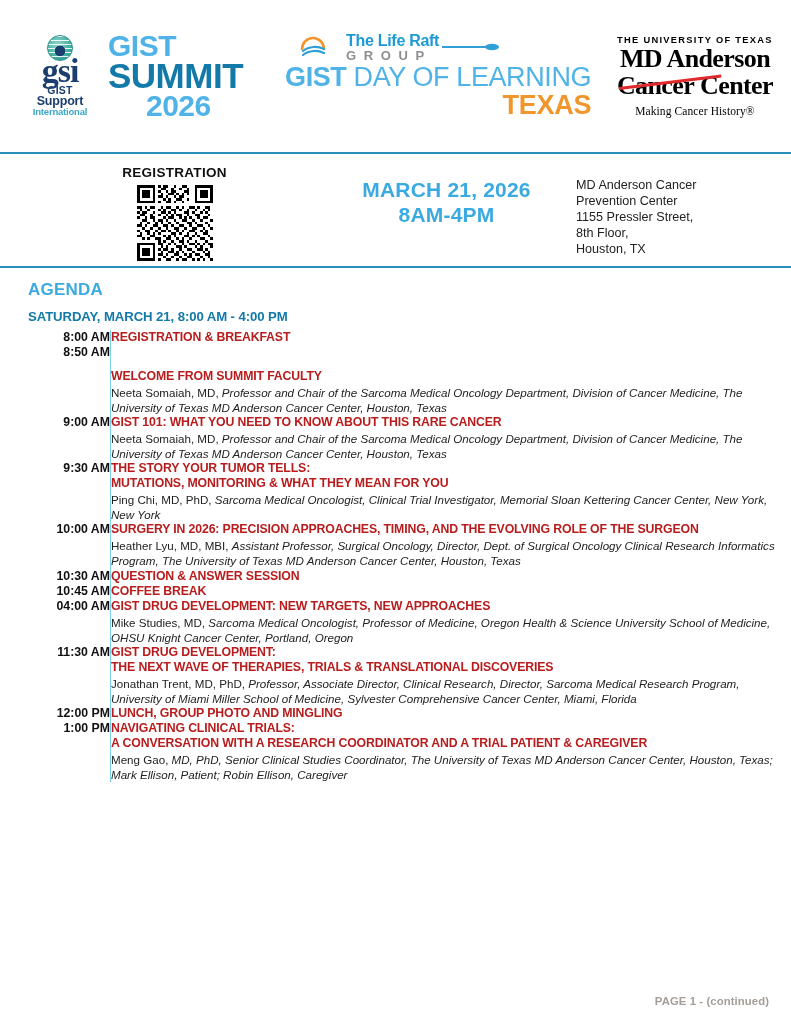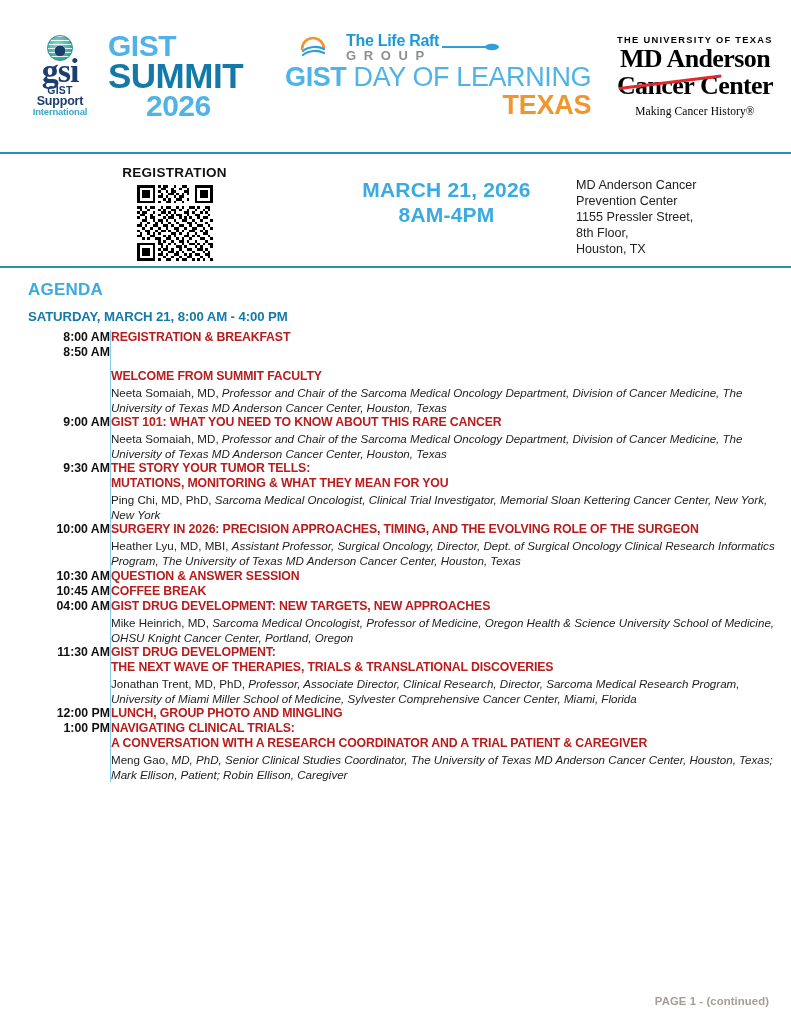--- a/index.html
+++ b/index.html
@@ -550,21 +550,21 @@
         <tr>
           <td class="time">10:45 AM</td>
           <td class="body">
             <div class="sess-title" style="white-space: pre-line;">COFFEE BREAK</div>
           </td>
         </tr>
         <tr>
           <td class="time">04:00 AM</td>
           <td class="body">
             <div class="sess-title" style="white-space: pre-line;">GIST DRUG DEVELOPMENT: NEW TARGETS, NEW APPROACHES</div>
-            <div class="sess-speaker"><span>Mike Heinrich, MD, </span><i>Sarcoma Medical Oncologist, Professor of Medicine, Oregon Health &amp; Science University School of Medicine, OHSU Knight Cancer Center, Portland, Oregon</i></div>
+            <div class="sess-speaker"><span>Mike Studies, MD, </span><i>Sarcoma Medical Oncologist, Professor of Medicine, Oregon Health &amp; Science University School of Medicine, OHSU Knight Cancer Center, Portland, Oregon</i></div>
           </td>
         </tr>
         <tr>
           <td class="time">11:30 AM</td>
           <td class="body">
             <div class="sess-title" style="white-space: pre-line;">GIST DRUG DEVELOPMENT:
 THE NEXT WAVE OF THERAPIES, TRIALS &amp; TRANSLATIONAL DISCOVERIES</div>
             <div class="sess-speaker"><span>Jonathan Trent, MD, PhD, </span><i>Professor, Associate Director, Clinical Research, Director, Sarcoma Medical Research Program, University of Miami Miller School of Medicine, Sylvester Comprehensive Cancer Center, Miami, Florida</i></div>
           </td>
         </tr>

